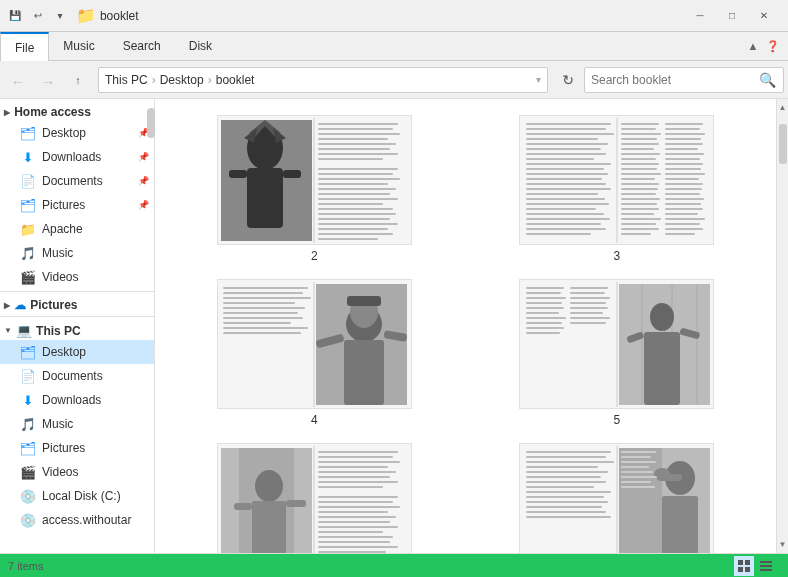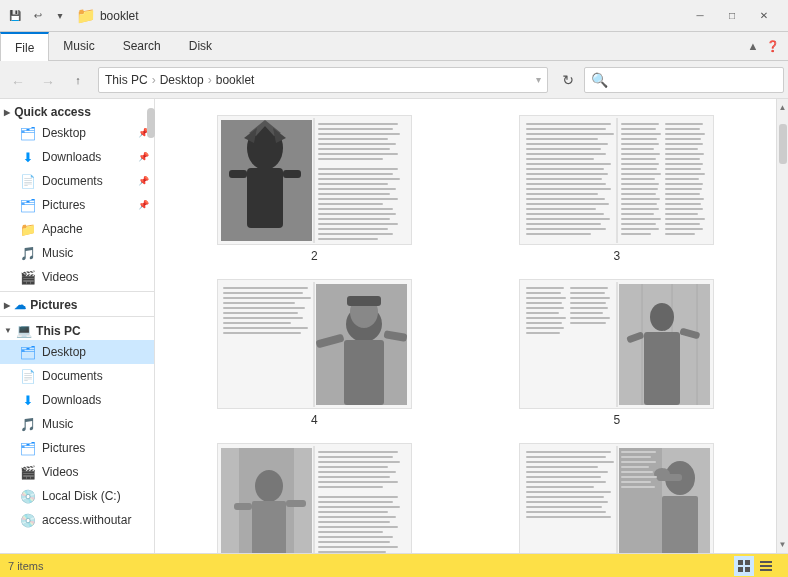--- a/index.html
+++ b/index.html
@@ -56,21 +56,21 @@
     .content-area::-webkit-scrollbar { width: 12px; }
     .content-area::-webkit-scrollbar-track { background: #f0f0f0; }
     .content-area::-webkit-scrollbar-thumb { background: #ccc; border-radius: 4px; }
 
     .thumbnails-grid { display: grid; grid-template-columns: repeat(2, 1fr); gap: 16px; padding: 8px; }
     .thumbnail-item { display: flex; flex-direction: column; align-items: center; cursor: pointer; }
     .thumb-img-container { width: 195px; height: 130px; background: #f5f5f5; border: 1px solid #e0e0e0; display: flex; align-items: center; justify-content: center; overflow: hidden; position: relative; }
     .thumb-label { font-size: 12px; color: #333; margin-top: 4px; text-align: center; }
 
     
-    .status-bar { height: 24px; background: #fde047; border-top: 1px solid #ddd; display: flex; align-items: center; padding: 0 8px; font-size: 11px; color: #555; }
+    .status-bar { height: 24px; background: #22c55e; border-top: 1px solid #ddd; display: flex; align-items: center; padding: 0 8px; font-size: 11px; color: #555; }
     .status-bar-spacer { flex: 1; }
     .view-icons { display: flex; gap: 2px; margin-right: 4px; }
     .view-icon-btn { width: 20px; height: 20px; display: flex; align-items: center; justify-content: center; cursor: pointer; font-size: 12px; color: #555; }
     .view-icon-btn.active { background: #cce8ff; }
   </style>
 </head>
 <body>
 
 <div class="title-bar">
   <div class="title-bar-icons">
@@ -108,34 +108,35 @@
   <div class="breadcrumb">
     <span>This PC</span>
     <span class="breadcrumb-sep">›</span>
     <span>Desktop</span>
     <span class="breadcrumb-sep">›</span>
     <span class="breadcrumb-current">booklet</span>
     <span class="breadcrumb-arrow">▾</span>
   </div>
   <div class="nav-refresh">↻</div>
   <div class="search-box">
+    <input type="text" placeholder="Search booklet" style="">
     <span class="search-icon-btn">🔍</span>
   </div>
 </div>
 
 <div class="main">
 
   <div class="sidebar">
 
     <div style="width:8px; position:absolute; left:147px; top:108px; height:30px; background:#ccc; border-radius:4px; z-index:10;"></div>
 
     <div class="sidebar-section">
       <div class="sidebar-header">
         <span class="chevron">▶</span>
-        <span>Quick access</span>
+        <span>Home access</span>
       </div>
       <div class="sidebar-item">
         <div class="item-icon">
             <span style="color:#1e90ff; font-size:13px;">🗂</span>
           </div>
         <span class="item-label">Desktop</span>
         <span class="pin-icon">📌</span>
       </div>
       <div class="sidebar-item">
         <div class="item-icon">

